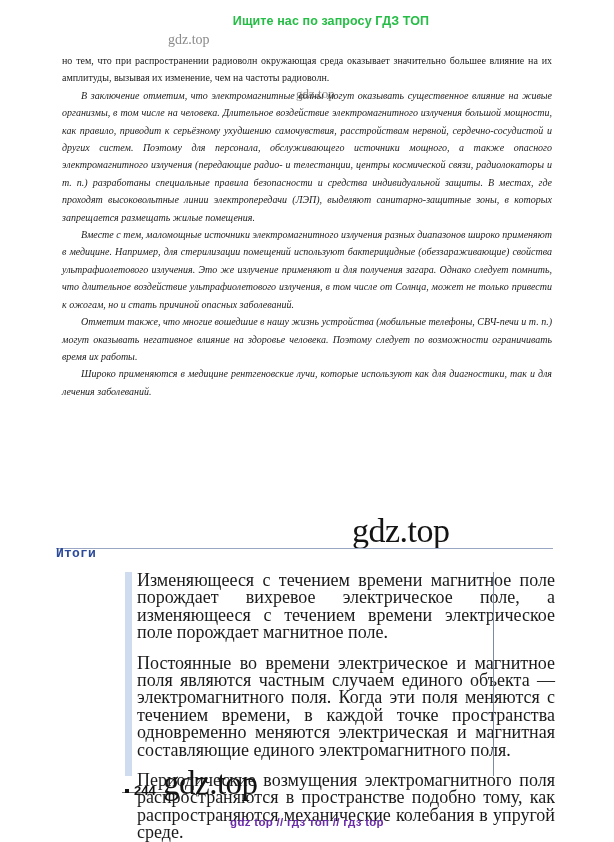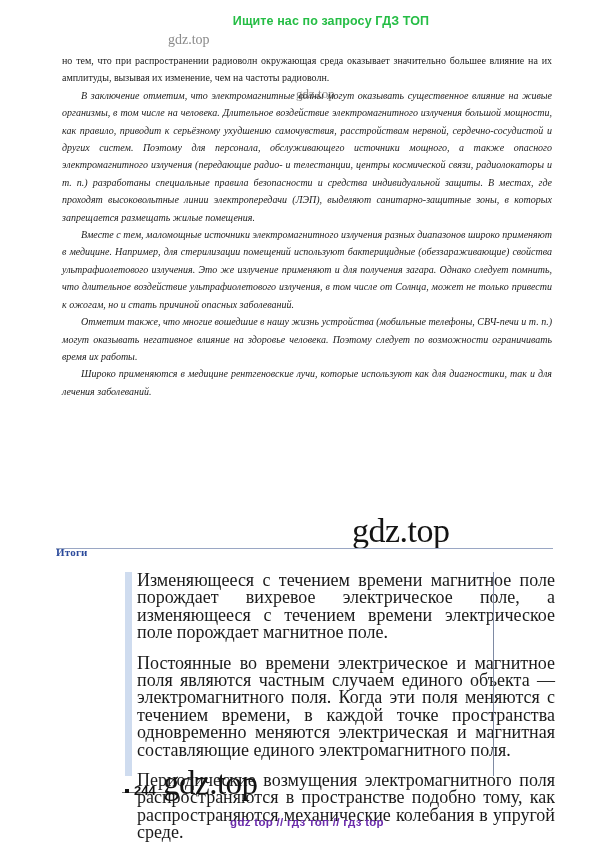--- a/index.html
+++ b/index.html
@@ -75,22 +75,22 @@
     width: 497px;
   }
   .summary-head {
     position: relative;
     height: 16px;
   }
   .summary-title {
     position: absolute;
     left: 0;
     top: -2px;
-    font-family: Liberation Serif, serif;
-    font-size: 11px;
+    font-family: Liberation Mono, monospace;
+    font-size: 13px;
     font-weight: 700;
     color: #2b4a9b;
     letter-spacing: .2px;
   }
   .summary-rule {
     position: absolute;
     left: 0;
     top: 0;
     width: 497px;
     height: 1px;

